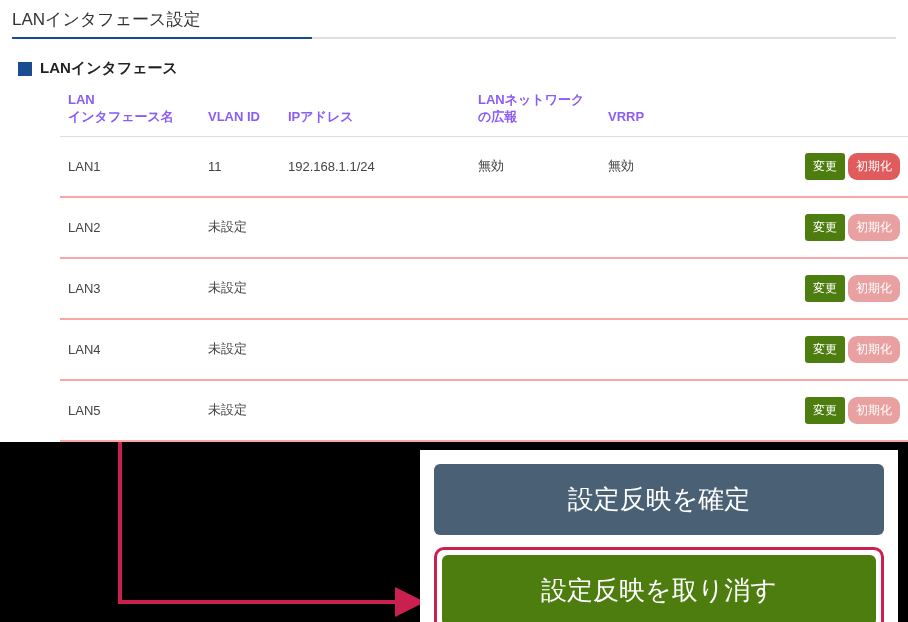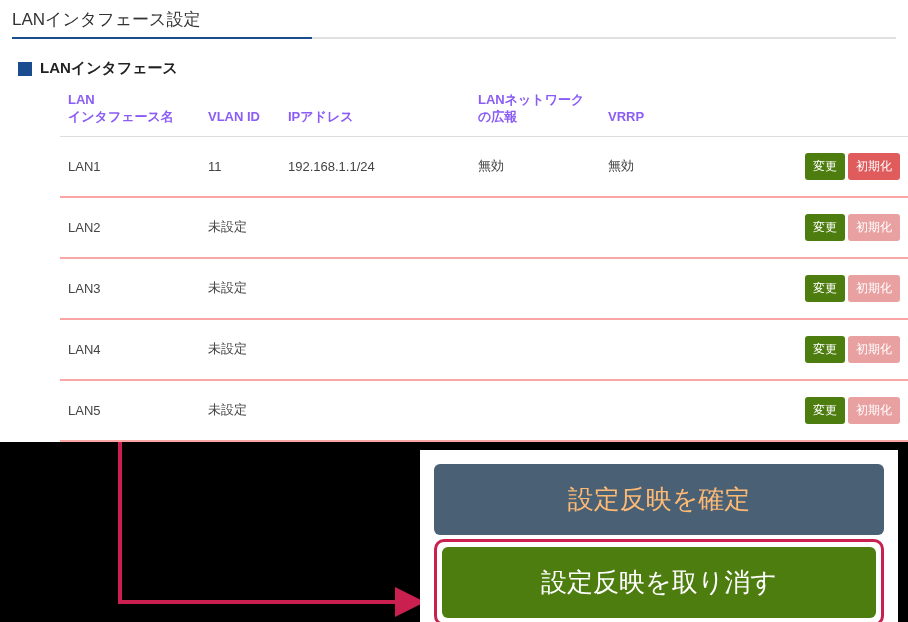--- a/index.html
+++ b/index.html
@@ -81,21 +81,21 @@
     display: inline-block;
     font-size: 12px;
     color: #fff;
     padding: 5px 8px;
     border-radius: 3px;
     border: none;
     cursor: pointer;
     margin-left: 3px;
   }
   .btn-edit { background: #4d7c0f; }
-  .btn-reset { background: #e05c5c; }
+  .btn-reset { background: #e05c5c; border-radius: 9px; }
   .btn-reset.disabled { background: #e8a0a0; cursor: default; }
 
   
   .lower {
     position: relative;
     width: 908px;
     height: 228px;
     background: #000;
   }
   .arrow-svg {
@@ -109,23 +109,23 @@
     width: 478px;
     background: #fff;
     padding: 14px;
   }
   .big-btn {
     display: block;
     width: 100%;
     border: none;
     border-radius: 6px;
     font-size: 26px;
-    color: #fdba74;
+    color: #ffffff;
     padding: 18px 0;
-    margin-bottom: 4px;
+    margin-bottom: 12px;
     cursor: pointer;
     font-family: inherit;
   }
   .big-confirm {
     background: #4a6074;
   }
   .big-cancel-wrap {
     border: 3px solid #c9204f;
     border-radius: 10px;
     padding: 5px;

